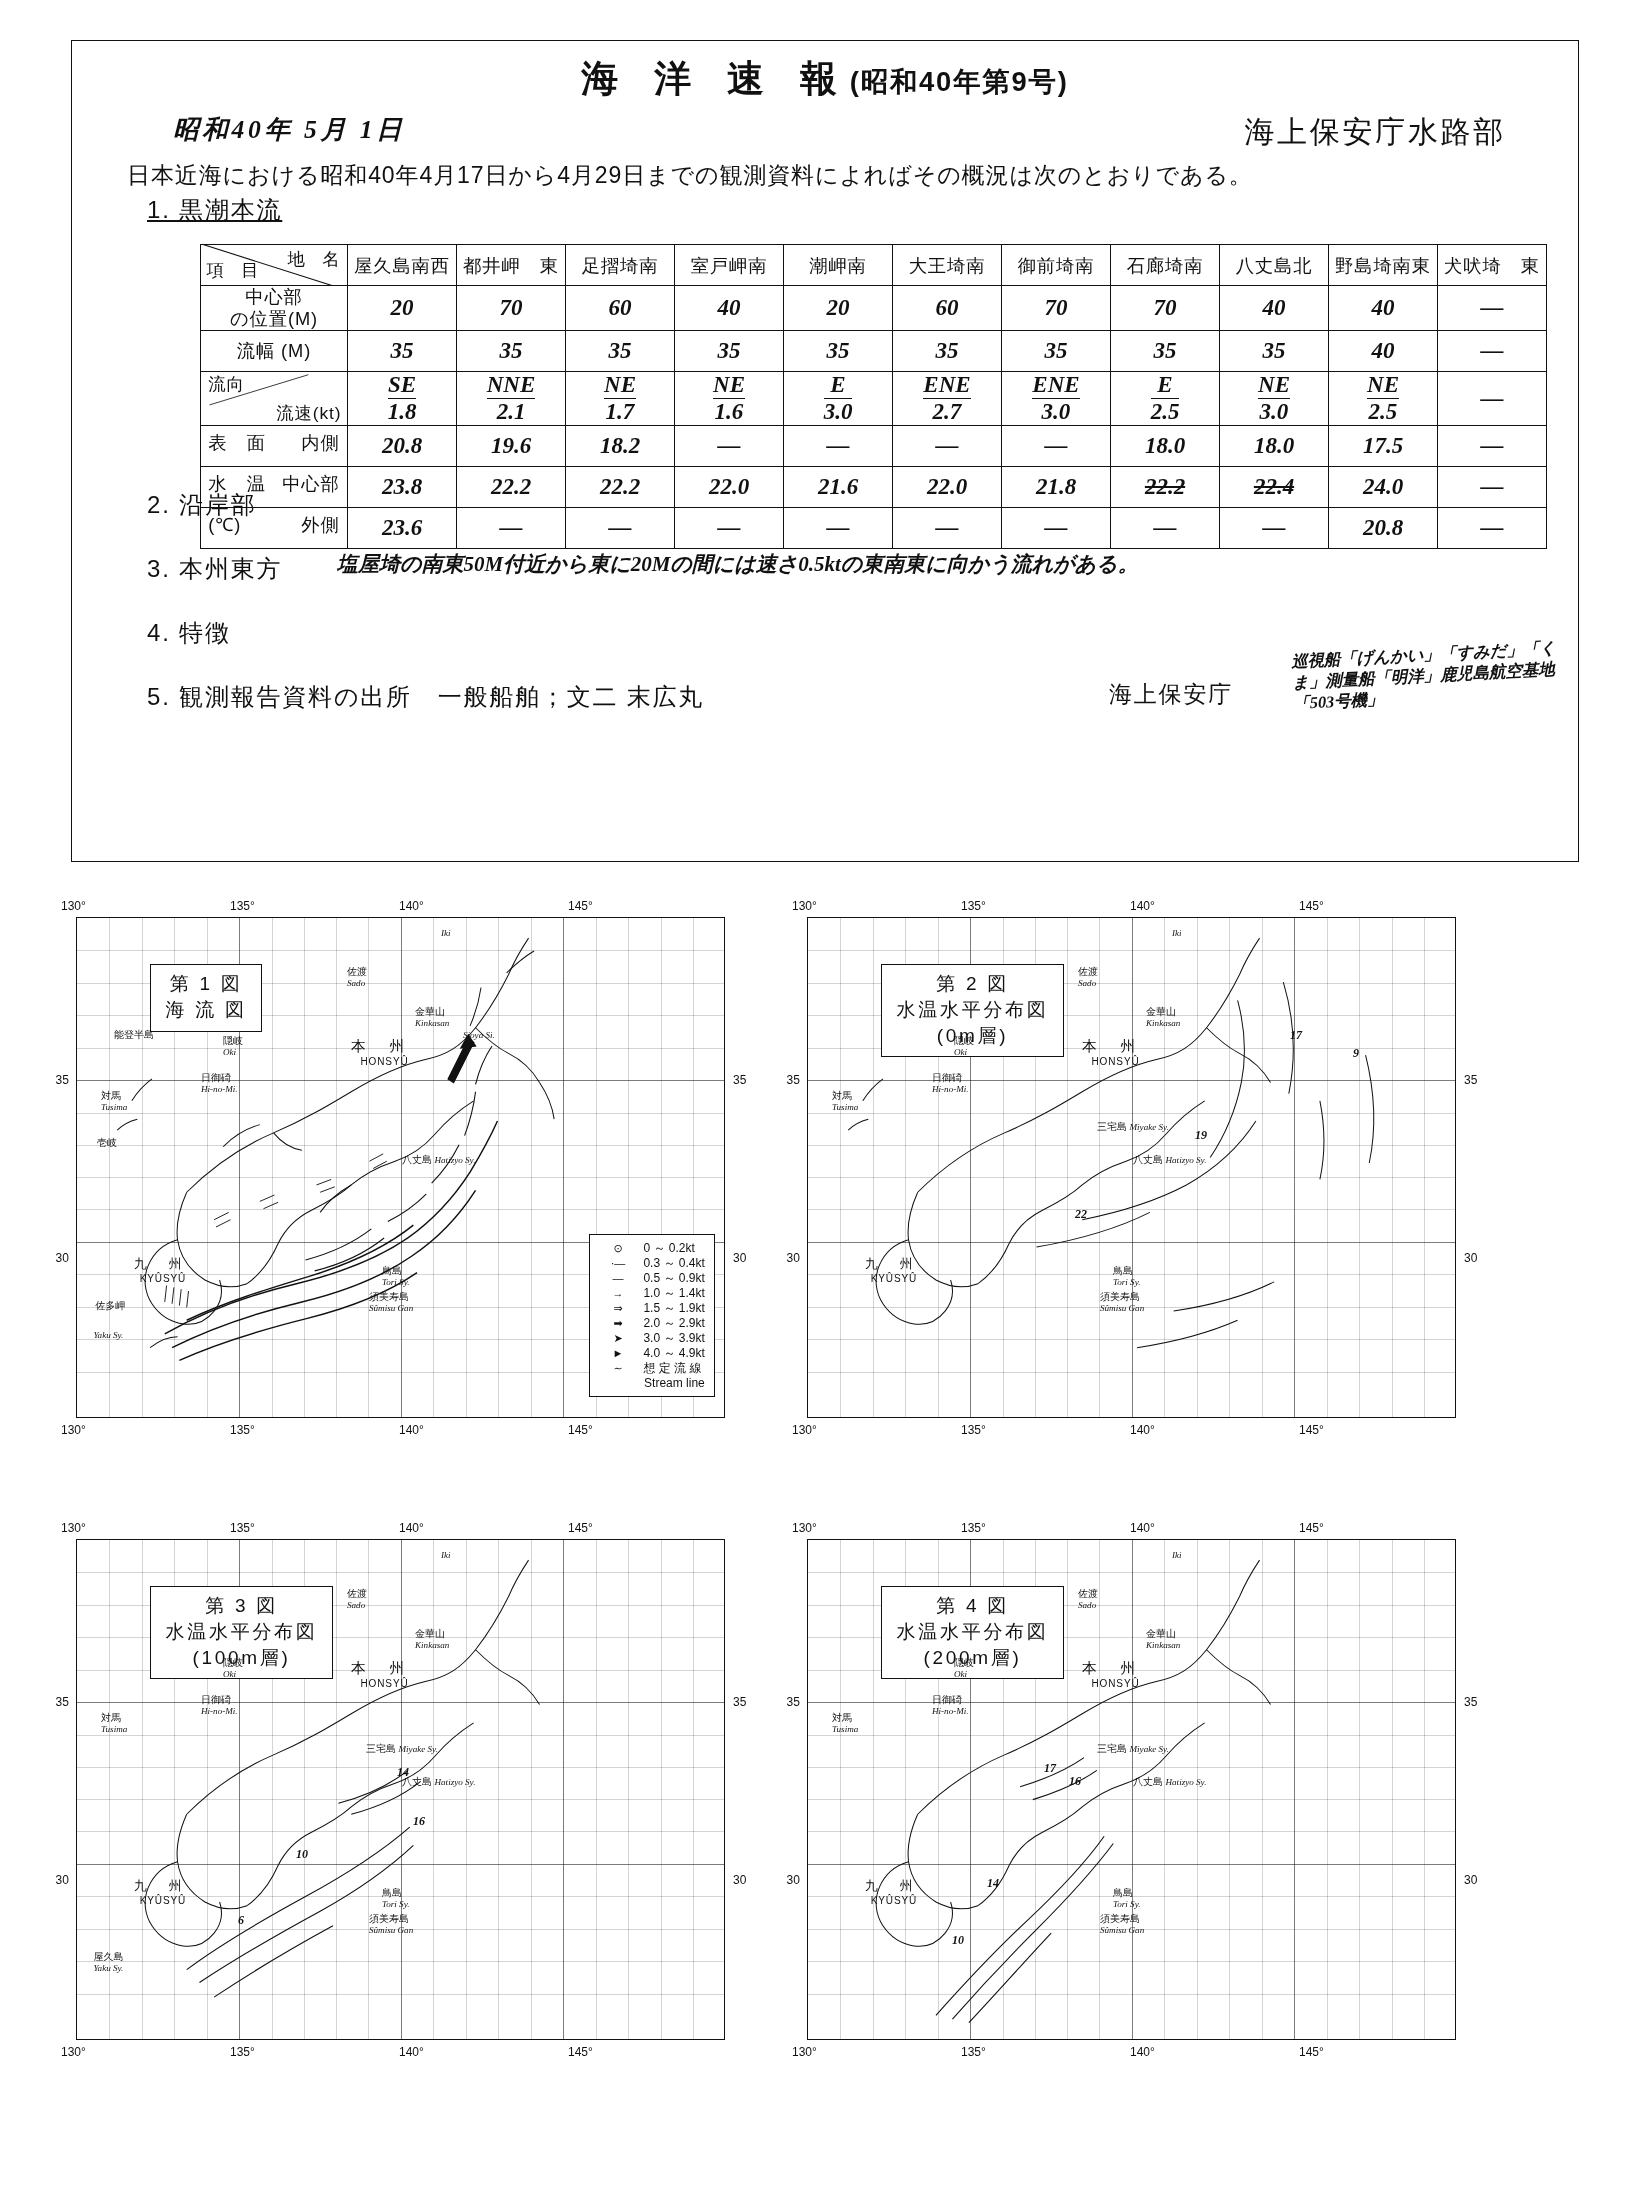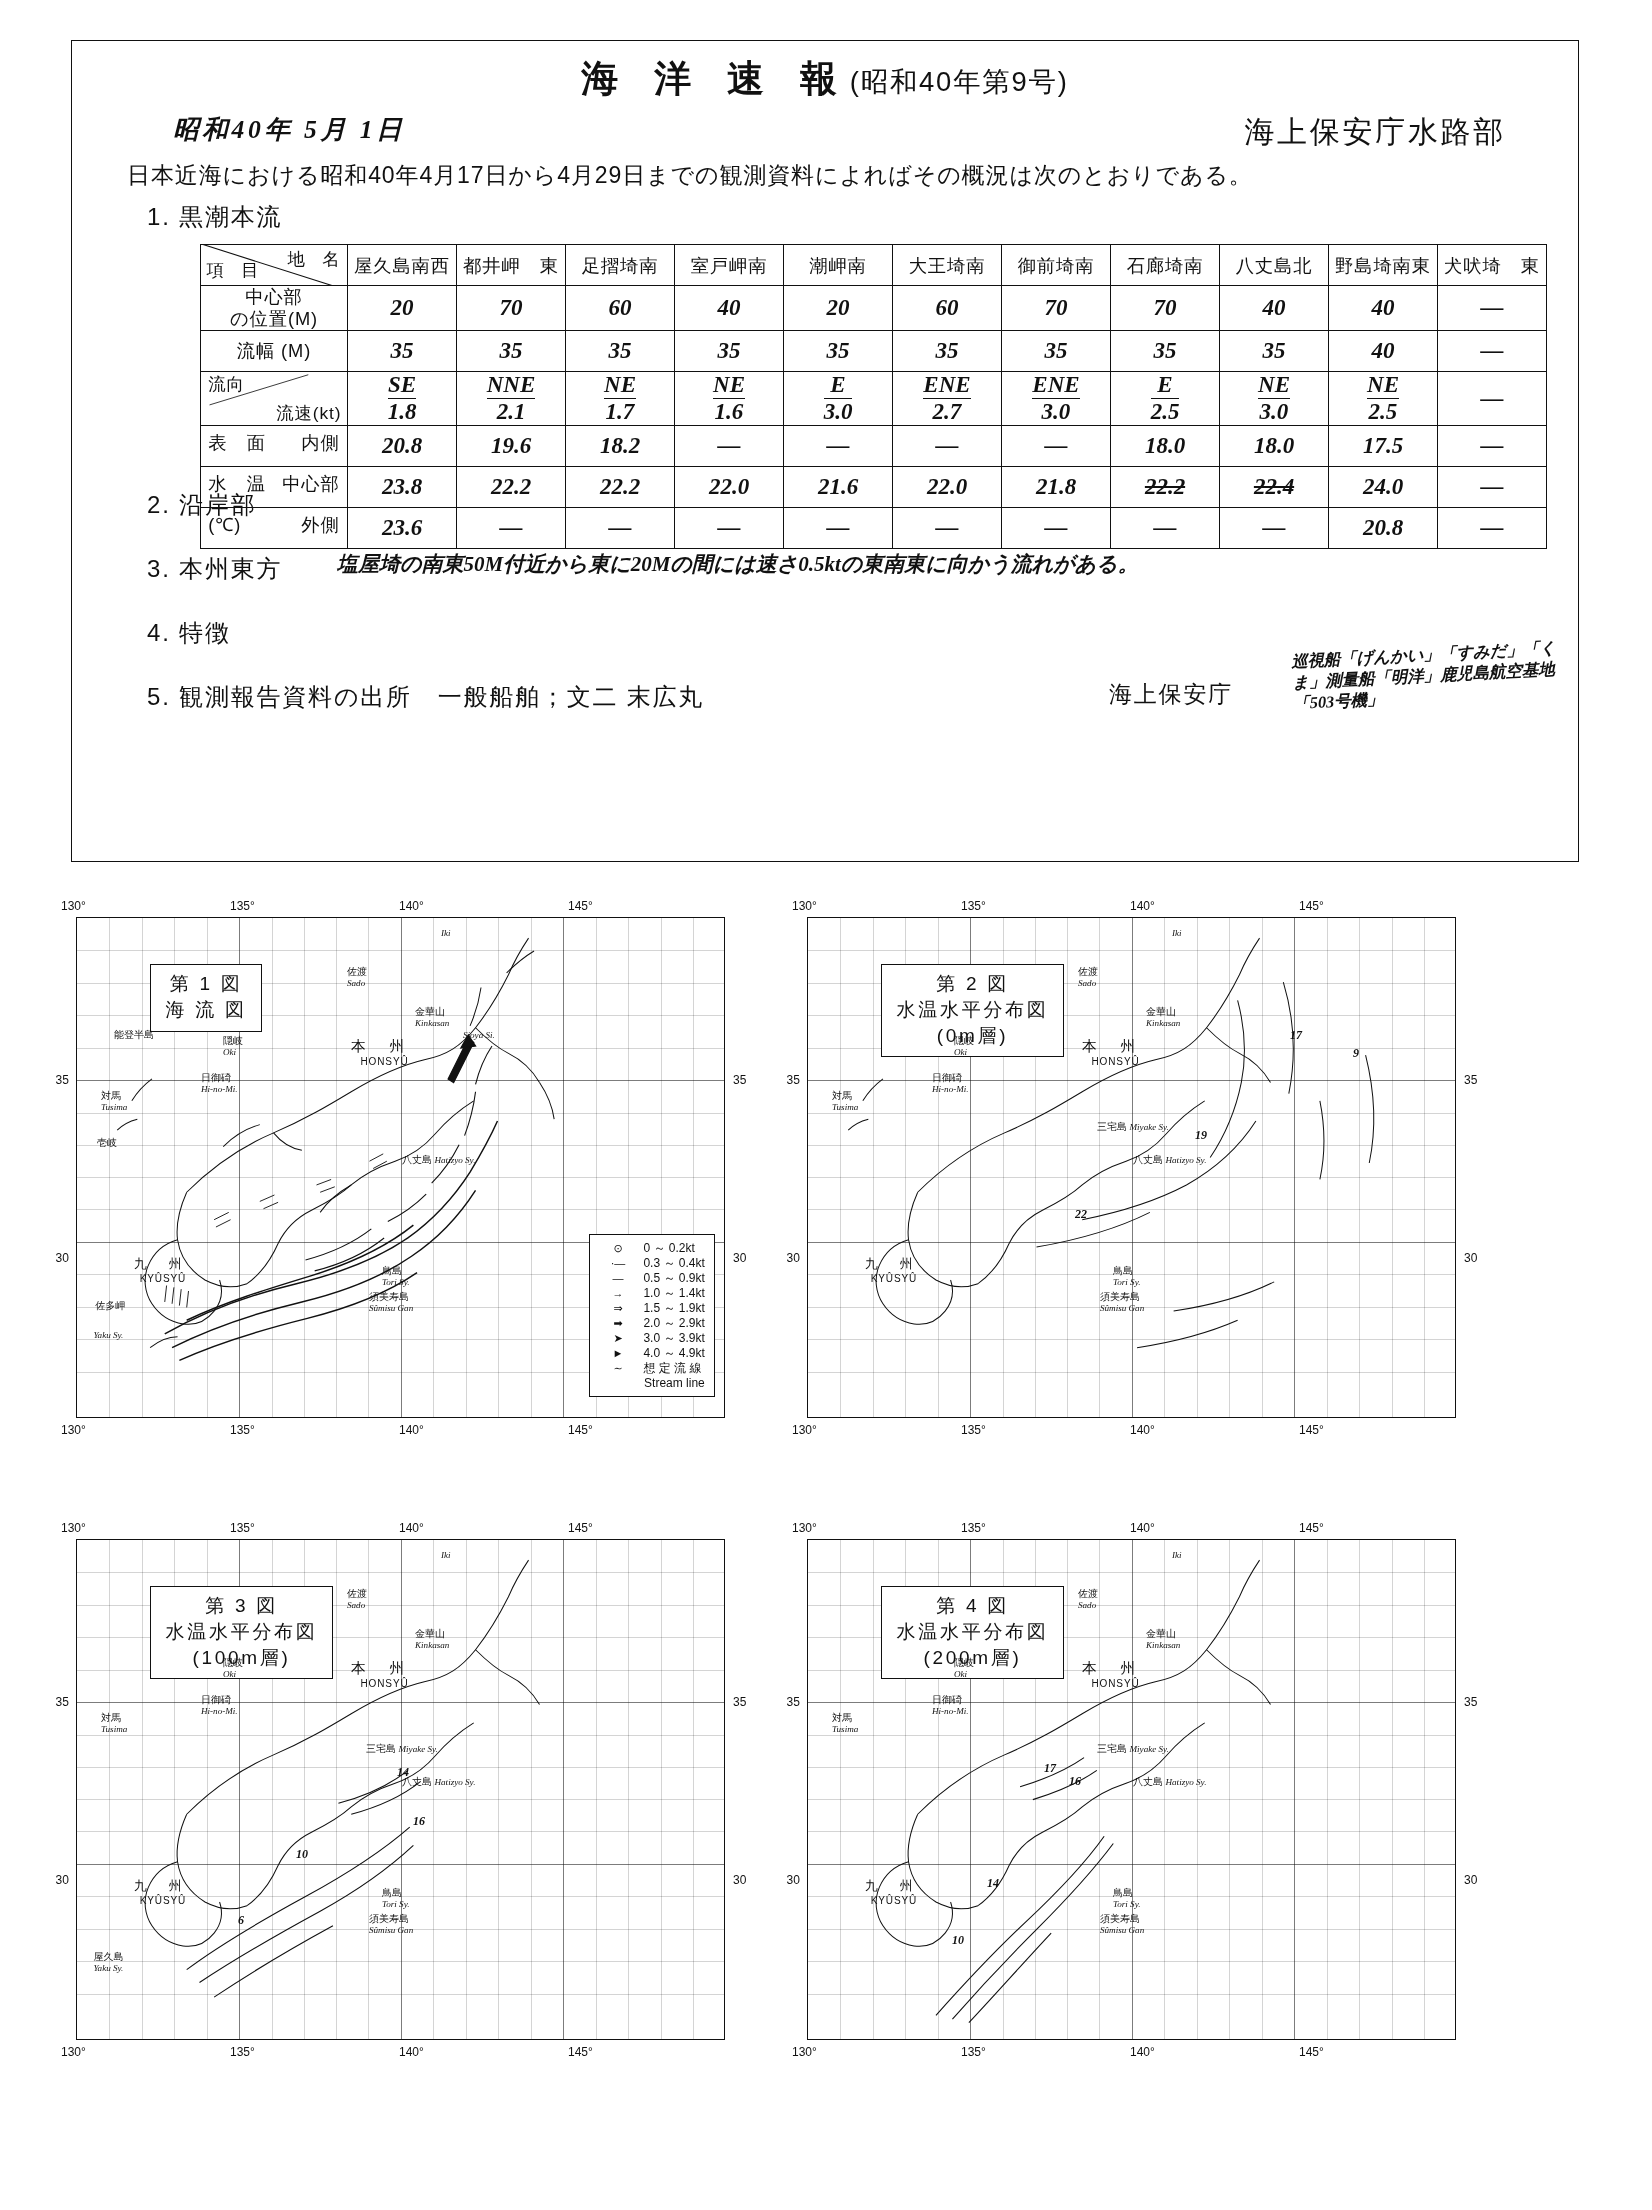--- a/index.html
+++ b/index.html
@@ -3,27 +3,27 @@
 <meta charset="utf-8">
 <style>
   html,body{margin:0;padding:0;background:#ffffff;}
   body{width:1652px;height:2210px;font-family:"Liberation Sans",sans-serif;color:#111;position:relative;overflow:hidden;}
   .page{position:absolute;left:0;top:0;width:1652px;height:2210px;}
 
   
   .report{position:absolute;left:71px;top:40px;width:1508px;height:822px;border:1.8px solid #111;box-sizing:border-box;}
   .title-row{position:relative;height:71px;}
   .main-title{position:absolute;left:0;right:0;top:12.8px;text-align:center;font-size:37px;letter-spacing:12.8px;font-weight:bold;}
-  .main-title .sub{font-size:27.4px;letter-spacing:1.8px;font-weight:normal;}
+  .main-title .sub{font-size:27.4px;letter-spacing:1.8px;font-weight:bold;}
   .date-line{position:absolute;left:101px;top:71px;font-size:25.6px;letter-spacing:3.7px;}
   .issuer{position:absolute;right:72px;top:71px;font-size:30px;letter-spacing:2.7px;}
   .intro{position:absolute;left:55px;top:119px;font-size:23px;letter-spacing:0.9px;}
   .hand{font-family:"Liberation Serif",serif;font-style:italic;font-weight:bold;}
   .sec{position:absolute;font-size:24px;letter-spacing:1.8px;}
-  .sec1{left:75px;top:160px;}
+  .sec1{left:75px;top:153px;text-decoration:underline;}
   .sec2{left:75px;top:448px;}
   .sec3{left:75px;top:512px;text-align:center;}
   .sec4{left:75px;top:576px;}
   .sec5{left:75px;top:640px;}
 
   
   .hw{position:absolute;font-family:"Liberation Serif",serif;font-style:italic;font-weight:bold;font-size:21px;line-height:31px;color:#111;}
   .hw2{left:265px;top:444px;width:941px;}
   .hw3{left:265px;top:508px;width:1023px;}
   .hw4{left:274px;top:568px;width:914px;}

